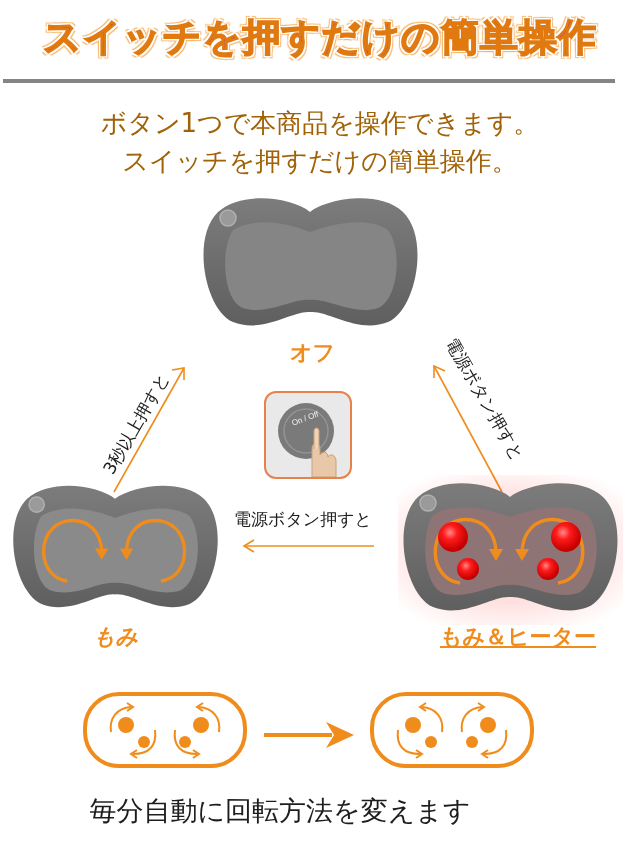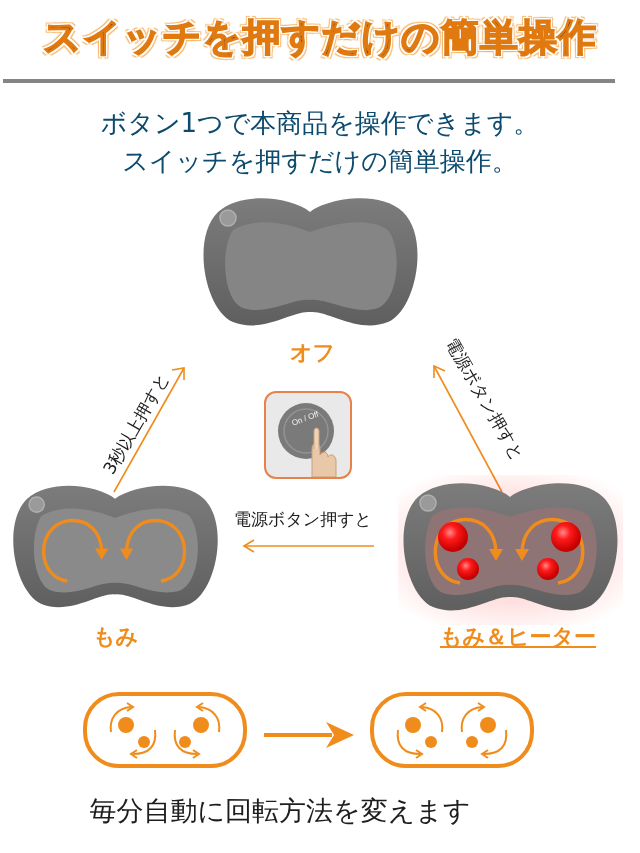--- a/index.html
+++ b/index.html
@@ -2,28 +2,28 @@
 <html><head>
 <meta charset="utf-8">
 <style>
   * { margin:0; padding:0; box-sizing:border-box; }
   html, body { width:640px; height:853px; background:#ffffff; overflow:hidden; }
   body { position:relative; font-family:"DejaVu Sans", "Liberation Sans", sans-serif; color:#1a1a1a; }
 
   .title {
     position:absolute; left:0; top:12px; width:640px; text-align:center;
     font-size:38px; font-weight:bold; letter-spacing:1px;
-    color:#0f172a;
+    color:#a21caf;
     -webkit-text-stroke:1.5px #e07a10;
     text-shadow: 0 0 0 #fff, 2px 2px 0 #fff, -2px -2px 0 #fff, 2px -2px 0 #fff, -2px 2px 0 #fff,
                  3px 3px 1px #f4b870, -3px -3px 1px #f4b870, 3px -3px 1px #f4b870, -3px 3px 1px #f4b870;
   }
   .rule { position:absolute; left:3px; top:79px; width:612px; height:4px; background:#858585; }
 
-  .intro { position:absolute; left:0; top:104px; width:640px; text-align:center; font-size:26px; line-height:38px; color:#0c4a6e; }
+  .intro { position:absolute; left:0; top:104px; width:640px; text-align:center; font-size:26px; line-height:38px; color:#a16207; }
   .intro div { white-space:nowrap; }
 
   .device { position:absolute; }
   .device svg { display:block; }
   .state-label { position:absolute; font-weight:bold; font-size:22px; color:#f08c1c; white-space:nowrap; }
 
   .rot-label { position:absolute; font-size:17px; color:#1d1d1d; white-space:nowrap; transform-origin:0 0; }
   .arrow-svg { position:absolute; overflow:visible; }
 
   .onoff-card {
@@ -96,21 +96,21 @@
     <path d="M35,40 C60,25 95,35 112,42 C130,35 168,25 190,40 C205,60 200,110 180,118 C155,126 130,108 112,110 C95,108 70,126 45,118 C25,110 22,60 35,40 Z" fill="#8a8a8a"></path>
     <circle cx="30" cy="28" r="8" fill="#9a9a9a" stroke="#b0b0b0" stroke-width="1.5"></circle>
     <g fill="none" stroke="#f08c1c" stroke-width="3.5">
       <path d="M62,108 C30,104 28,52 62,45 C85,42 98,58 98,78"></path>
       <path d="M160,108 C192,104 194,52 160,45 C137,42 124,58 124,78"></path>
     </g>
     <polygon points="91,74 105,74 98,86" fill="#f08c1c"></polygon>
     <polygon points="117,74 131,74 124,86" fill="#f08c1c"></polygon>
   </svg>
 </div>
-<div class="state-label" style="left:93px; top:622px;">もみ</div>
+<div class="state-label" style="left:93px; top:622px;font-style:italic;">もみ</div>
 
 <div class="device" style="left:398px; top:475px;">
   <svg width="225" height="150" viewBox="0 0 225 150">
     <defs>
       <radialGradient id="glow" cx="0.5" cy="0.5" r="0.6">
         <stop offset="0" stop-color="#ff3030" stop-opacity="0.35"></stop>
           <stop offset="1" stop-color="#ff3030" stop-opacity="0"></stop>
       </radialGradient>
       <radialGradient id="ball" cx="0.4" cy="0.35" r="0.6">
         <stop offset="0" stop-color="#ff8a8a"></stop>

